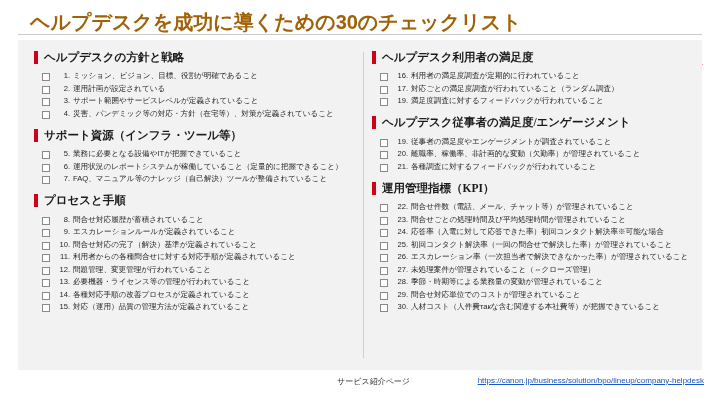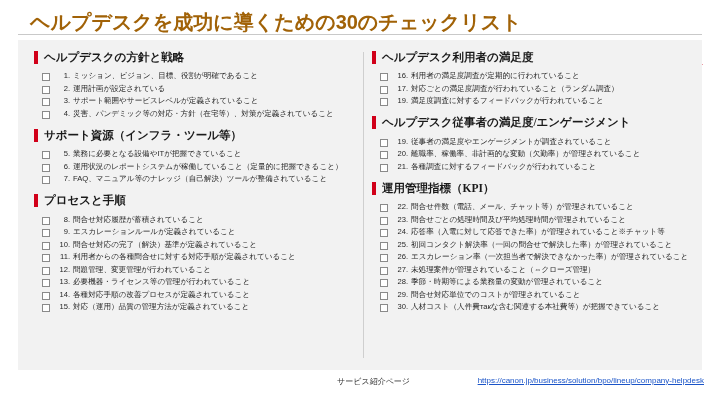--- a/index.html
+++ b/index.html
@@ -347,21 +347,21 @@
             <span class="txt">問合せ件数（電話、メール、チャット等）が管理されていること</span>
           </li>
           <li class="item">
             <span class="chk"></span>
             <span class="num">23.</span>
             <span class="txt">問合せごとの処理時間及び平均処理時間が管理されていること</span>
           </li>
           <li class="item">
             <span class="chk"></span>
             <span class="num">24.</span>
-            <span class="txt">応答率（入電に対して応答できた率）が管理されていること※チャット等</span>
+            <span class="txt">応答率（入電に対して応答できた率）初回コンタクト解決率※可能な場合</span>
           </li>
           <li class="item">
             <span class="chk"></span>
             <span class="num">25.</span>
             <span class="txt">初回コンタクト解決率（一回の問合せで解決した率）が管理されていること</span>
           </li>
           <li class="item">
             <span class="chk"></span>
             <span class="num">26.</span>
             <span class="txt">エスカレーション率（一次担当者で解決できなかった率）が管理されていること</span>

